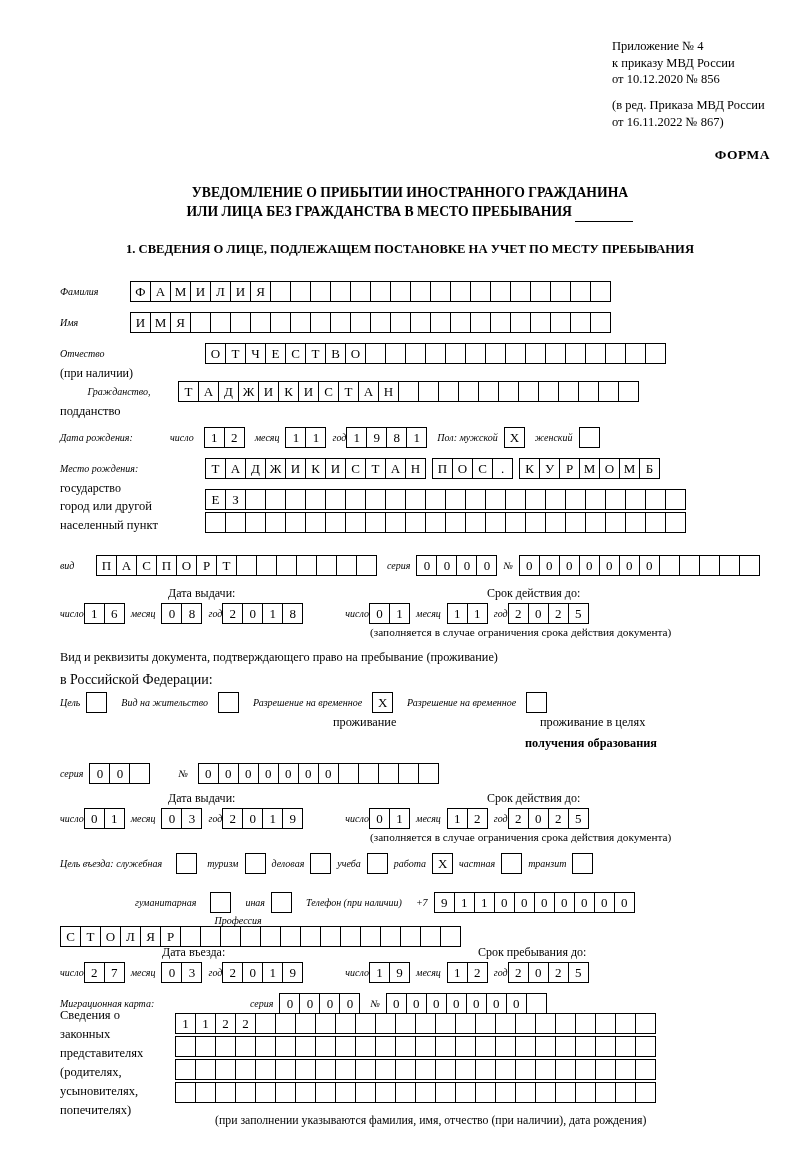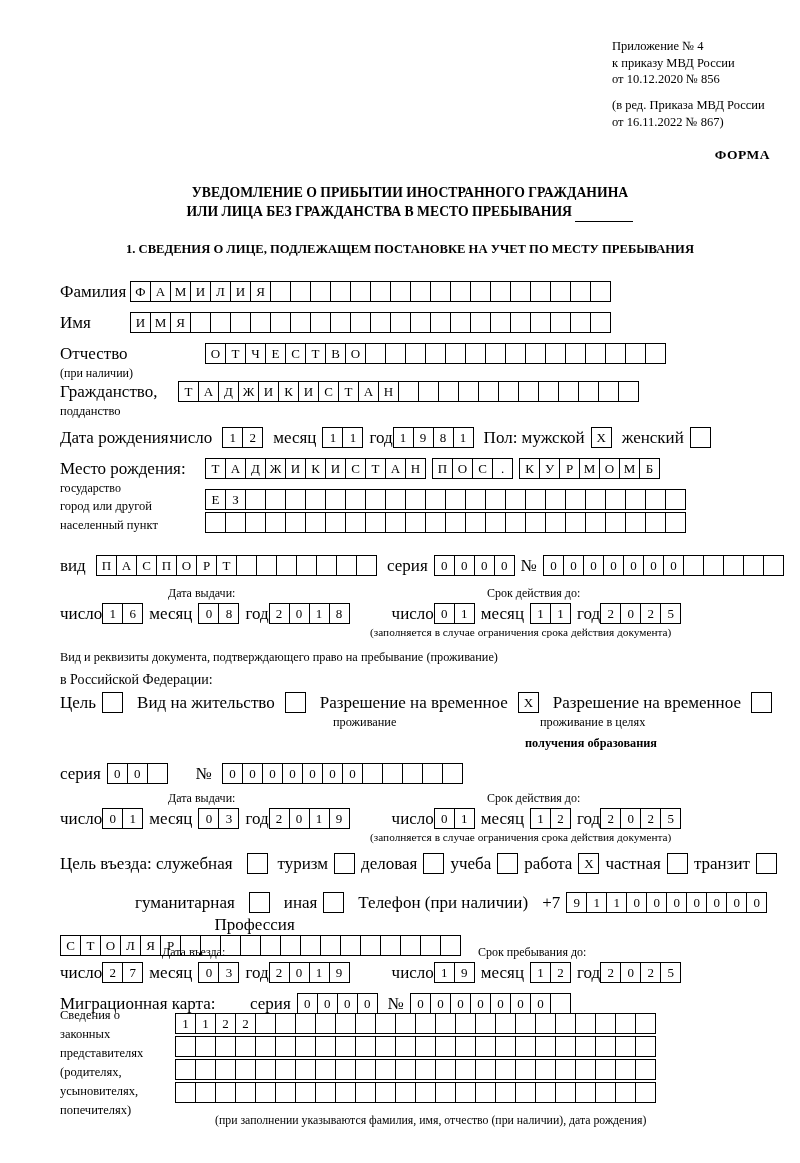--- a/index.html
+++ b/index.html
@@ -68,21 +68,21 @@
     font-size: 12.6px;
   }
   
   .row {
     position: absolute;
     display: flex;
     align-items: center;
     font-size: 12.5px;
     white-space: nowrap;
   }
-  .lbl { font-size: 17px; }
+  .lbl { font-size: 10px; font-style: italic; }
   .boxes { display: flex; }
   .bx {
     width: 21px;
     height: 21px;
     border: 1px solid #000;
     margin-left: -1px;
     font-size: 13px;
     line-height: 20px;
     text-align: center;
     font-family: "Liberation Serif", serif;
@@ -218,21 +218,21 @@
         <span class="bx"></span>
         <span class="bx"></span>
         <span class="bx"></span>
         <span class="bx"></span>
         <span class="bx"></span>
       </span>
   </div>
   <div class="note" style="top:366px; left:60px; font-size:12px;">(при наличии)</div>
 
   <div class="row" style="top:381px; left:60px;">
-    <span class="lbl" style="width:118px;">Гражданство,</span>
+    <span class="lbl" style="width:118px;text-align:center;">Гражданство,</span>
     <span class="boxes" id="citizenship-boxes">
         <span class="bx first">Т</span>
         <span class="bx">А</span>
         <span class="bx">Д</span>
         <span class="bx">Ж</span>
         <span class="bx">И</span>
         <span class="bx">К</span>
         <span class="bx">И</span>
         <span class="bx">С</span>
         <span class="bx">Т</span>

